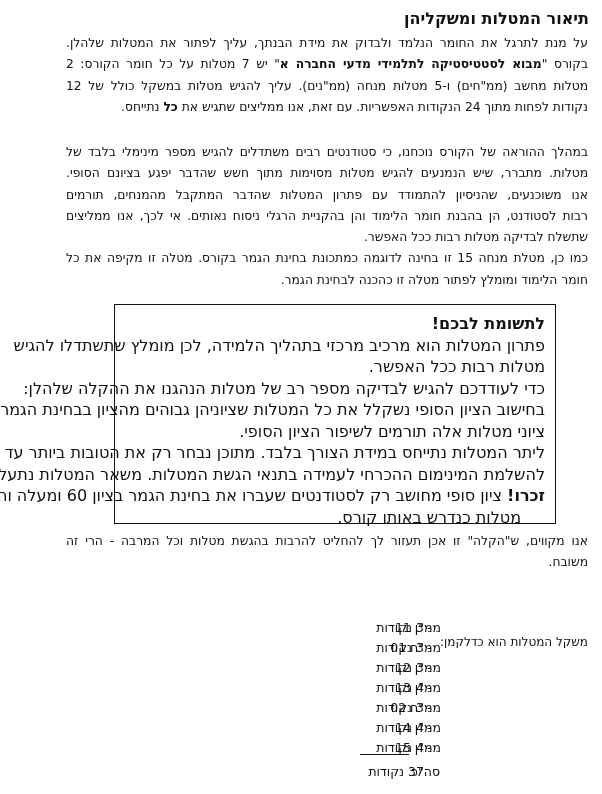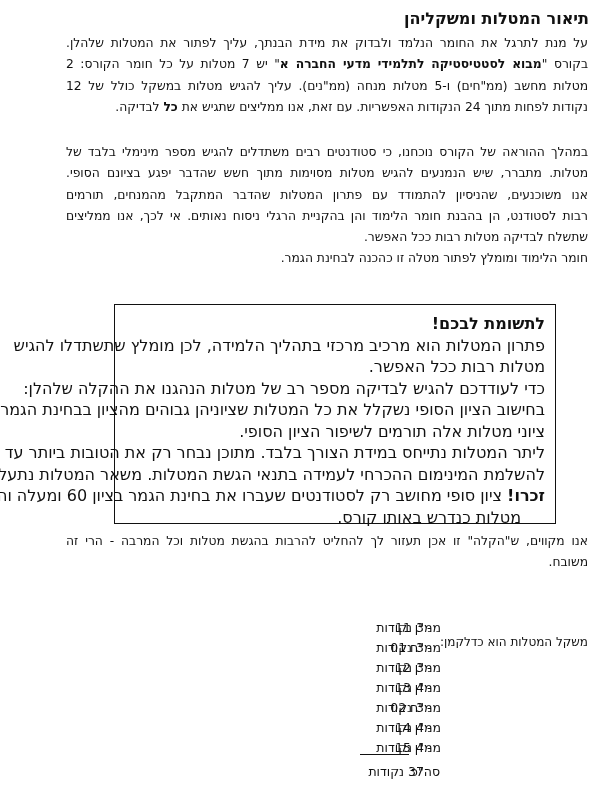--- a/index.html
+++ b/index.html
@@ -37,29 +37,30 @@
 <body>
 
 <div class="page">
 
   <div class="title">תיאור המטלות ומשקליהן</div>
 
   <div class="para" style="top:33px;">
     <span class="line"><span>על מנת לתרגל את החומר הנלמד ולבדוק את מידת הבנתך, עליך לפתור את המטלות שלהלן.</span></span>
     <span class="line"><span>בקורס "</span><b>מבוא לסטטיסטיקה לתלמידי מדעי החברה א</b><span>" יש 7 מטלות על כל חומר הקורס: 2</span></span>
     <span class="line"><span>מטלות מחשב (ממ"חים) ו-5 מטלות מנחה (ממ"נים). עליך להגיש מטלות במשקל כולל של 12</span></span>
-    <span class="line last"><span>נקודות לפחות מתוך 24 הנקודות האפשריות. עם זאת, אנו ממליצים שתגיש את </span><b>כל</b><span> לבדיקה.</span></span>
+    <span class="line last"><span>נקודות לפחות מתוך 24 הנקודות האפשריות. עם זאת, אנו ממליצים שתגיש את </span><b>כל</b><span> נתייחס.</span></span>
   </div>
 
   <div class="para" style="top:142px;">
     <span class="line">במהלך ההוראה של הקורס נוכחנו, כי סטודנטים רבים משתדלים להגיש מספר מינימלי בלבד של</span>
     <span class="line">מטלות. מתברר, שיש הנמנעים להגיש מטלות מסוימות מתוך חשש שהדבר יפגע בציונם הסופי.</span>
     <span class="line">אנו משוכנעים, שהניסיון להתמודד עם פתרון המטלות שהדבר המתקבל מהמנחים, תורמים</span>
     <span class="line">רבות לסטודנט, הן בהבנת חומר הלימוד והן בהקניית הרגלי ניסוח נאותים. אי לכך, אנו ממליצים</span>
     <span class="line last">שתשלח לבדיקה מטלות רבות ככל האפשר.</span>
+    <span class="line">כמו כן, מטלת מנחה 15 זו בחינה לדוגמה כמתכונת בחינת הגמר בקורס. מטלה זו מקיפה את כל</span>
     <span class="line last">חומר הלימוד ומומלץ לפתור מטלה זו כהכנה לבחינת הגמר.</span>
   </div>
 
   <div class="box">
     <div class="box-inner">
       <span class="line last box-title">לתשומת לבכם!</span>
       <span class="line">פתרון המטלות הוא מרכיב מרכזי בתהליך הלמידה, לכן מומלץ שתשתדלו להגיש</span>
       <span class="line last">מטלות רבות ככל האפשר.</span>
       <span class="line last">כדי לעודדכם להגיש לבדיקה מספר רב של מטלות הנהגנו את ההקלה שלהלן:</span>
       <span class="line last">בחישוב הציון הסופי נשקלל את כל המטלות שציוניהן גבוהים מהציון בבחינת הגמר.</span>

